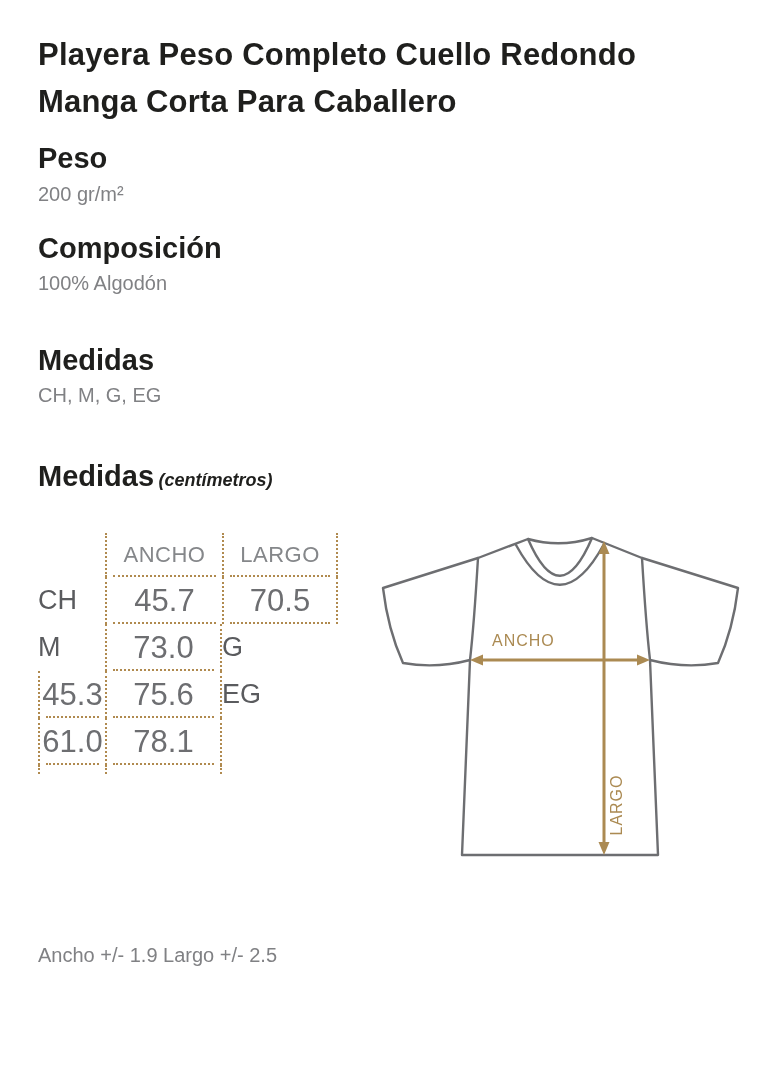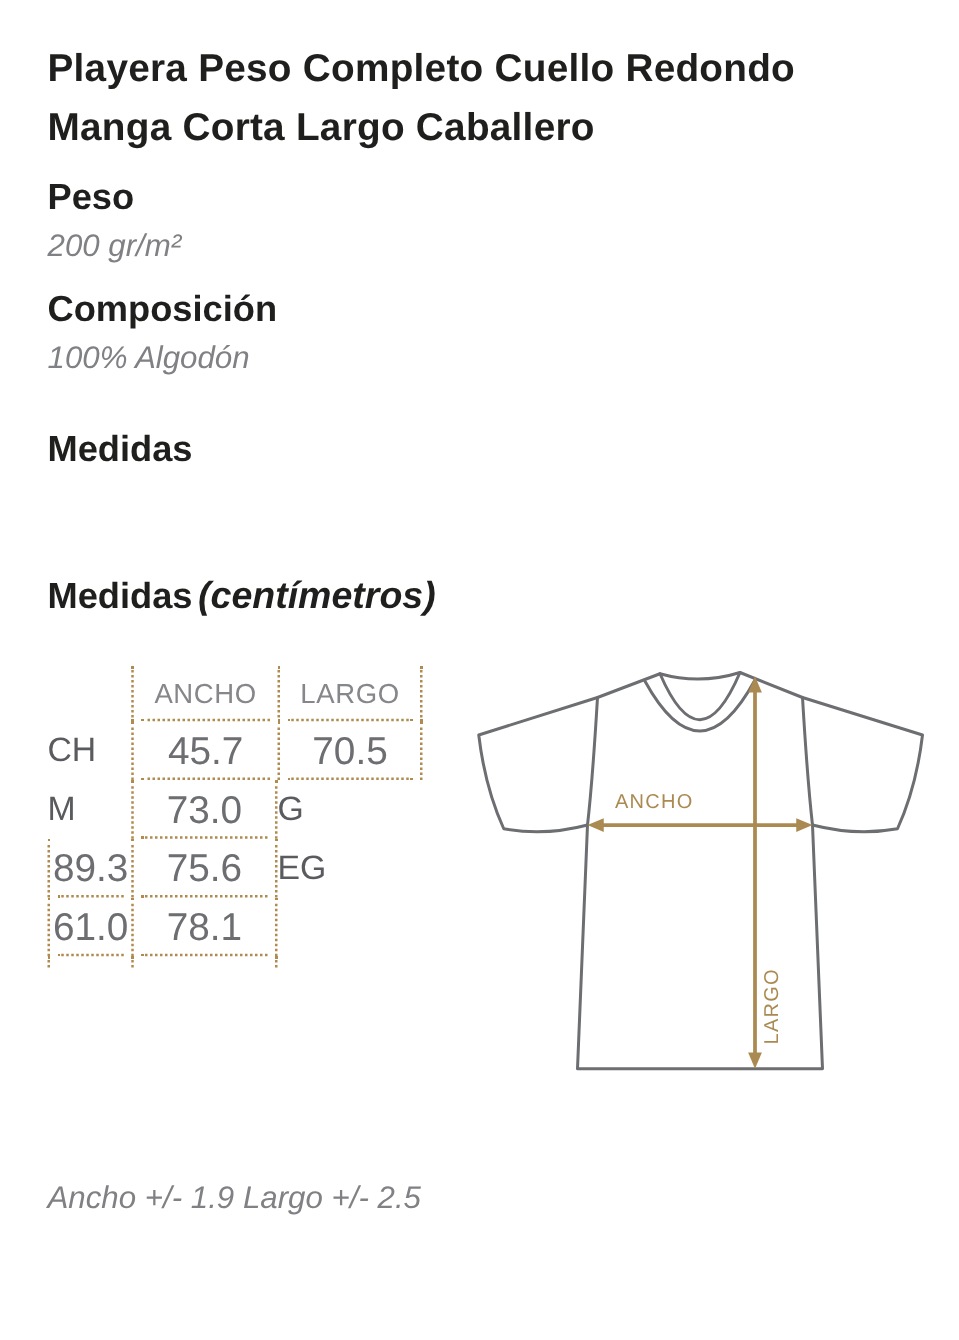--- a/index.html
+++ b/index.html
@@ -6,22 +6,22 @@
   .page {
     position:relative; width:767px; height:1072px; background:#ffffff;
     font-family:"Liberation Sans", sans-serif; overflow:hidden;
   }
   .abs { position:absolute; left:38px; }
   .title {
     top:10px; font-size:31px; line-height:47px; font-weight:bold;
     color:#1f1f1d; letter-spacing:0.2px;
   }
   .sec-label { font-size:29px; font-weight:bold; color:#1f1f1d; }
-  .sec-value { font-size:25px; color:#808184;font-style:italic; }
-  .note { font-size:30px; font-style:italic; font-weight:bold; color:#1f1f1d; }
+  .sec-value { font-size:20px; color:#808184; }
+  .note { font-size:18px; font-style:italic; font-weight:bold; color:#1f1f1d; }
 
   
   .size-table {
     top:533px;
     display:grid;
     grid-template-columns:67px 117px 116px;
     grid-template-rows:44px 47px 47px 47px 47px 9px;
   }
   .size-table .cell {
     position:relative; display:flex; align-items:center; justify-content:center;
@@ -41,51 +41,52 @@
   .tshirt-wrap { position:absolute; left:378px; top:525px; width:372px; height:345px; }
   .diagram-label { font-size:16px; letter-spacing:1px; fill:#ab8a52; font-family:"Liberation Sans", sans-serif; }
 </style>
 </head>
 <body>
 
 <div class="page">
 
   <h1 class="abs title">
     <span>Playera Peso Completo Cuello Redondo</span><br>
-    <span>Manga Corta Largo Caballero</span>
+    <span>Manga Corta Para Caballero</span>
   </h1>
 
   <div class="abs sec-label" style="top:142px">Peso</div>
   <div class="abs sec-value" style="top:183px">200 gr/m²</div>
 
   <div class="abs sec-label" style="top:232px">Composición</div>
   <div class="abs sec-value" style="top:272px">100% Algodón</div>
 
   <div class="abs sec-label" style="top:344px">Medidas</div>
+  <div class="abs sec-value" style="top:384px">CH, M, G, EG</div>
 
   <div class="abs" style="top:460px">
     <span class="sec-label">Medidas</span>
     <span class="note">(centímetros)</span>
   </div>
 
   <div class="abs size-table">
 
     <div class="cell"></div>
     <div class="cell colhead vline hline">ANCHO</div>
     <div class="cell colhead vline vline-r hline">LARGO</div>
 
     <div class="cell rowlabel">CH</div>
     <div class="cell val vline hline">45.7</div>
     <div class="cell val vline vline-r hline">70.5</div>
 
     <div class="cell rowlabel">M</div>
     <div class="cell val vline vline-r hline">73.0</div>
 
     <div class="cell rowlabel">G</div>
-    <div class="cell val vline hline">89.3</div>
+    <div class="cell val vline hline">45.3</div>
     <div class="cell val vline vline-r hline">75.6</div>
 
     <div class="cell rowlabel">EG</div>
     <div class="cell val vline hline">61.0</div>
     <div class="cell val vline vline-r hline">78.1</div>
 
     <div class="cell"></div>
     <div class="cell vline"></div>
     <div class="cell vline vline-r"></div>
   </div>

